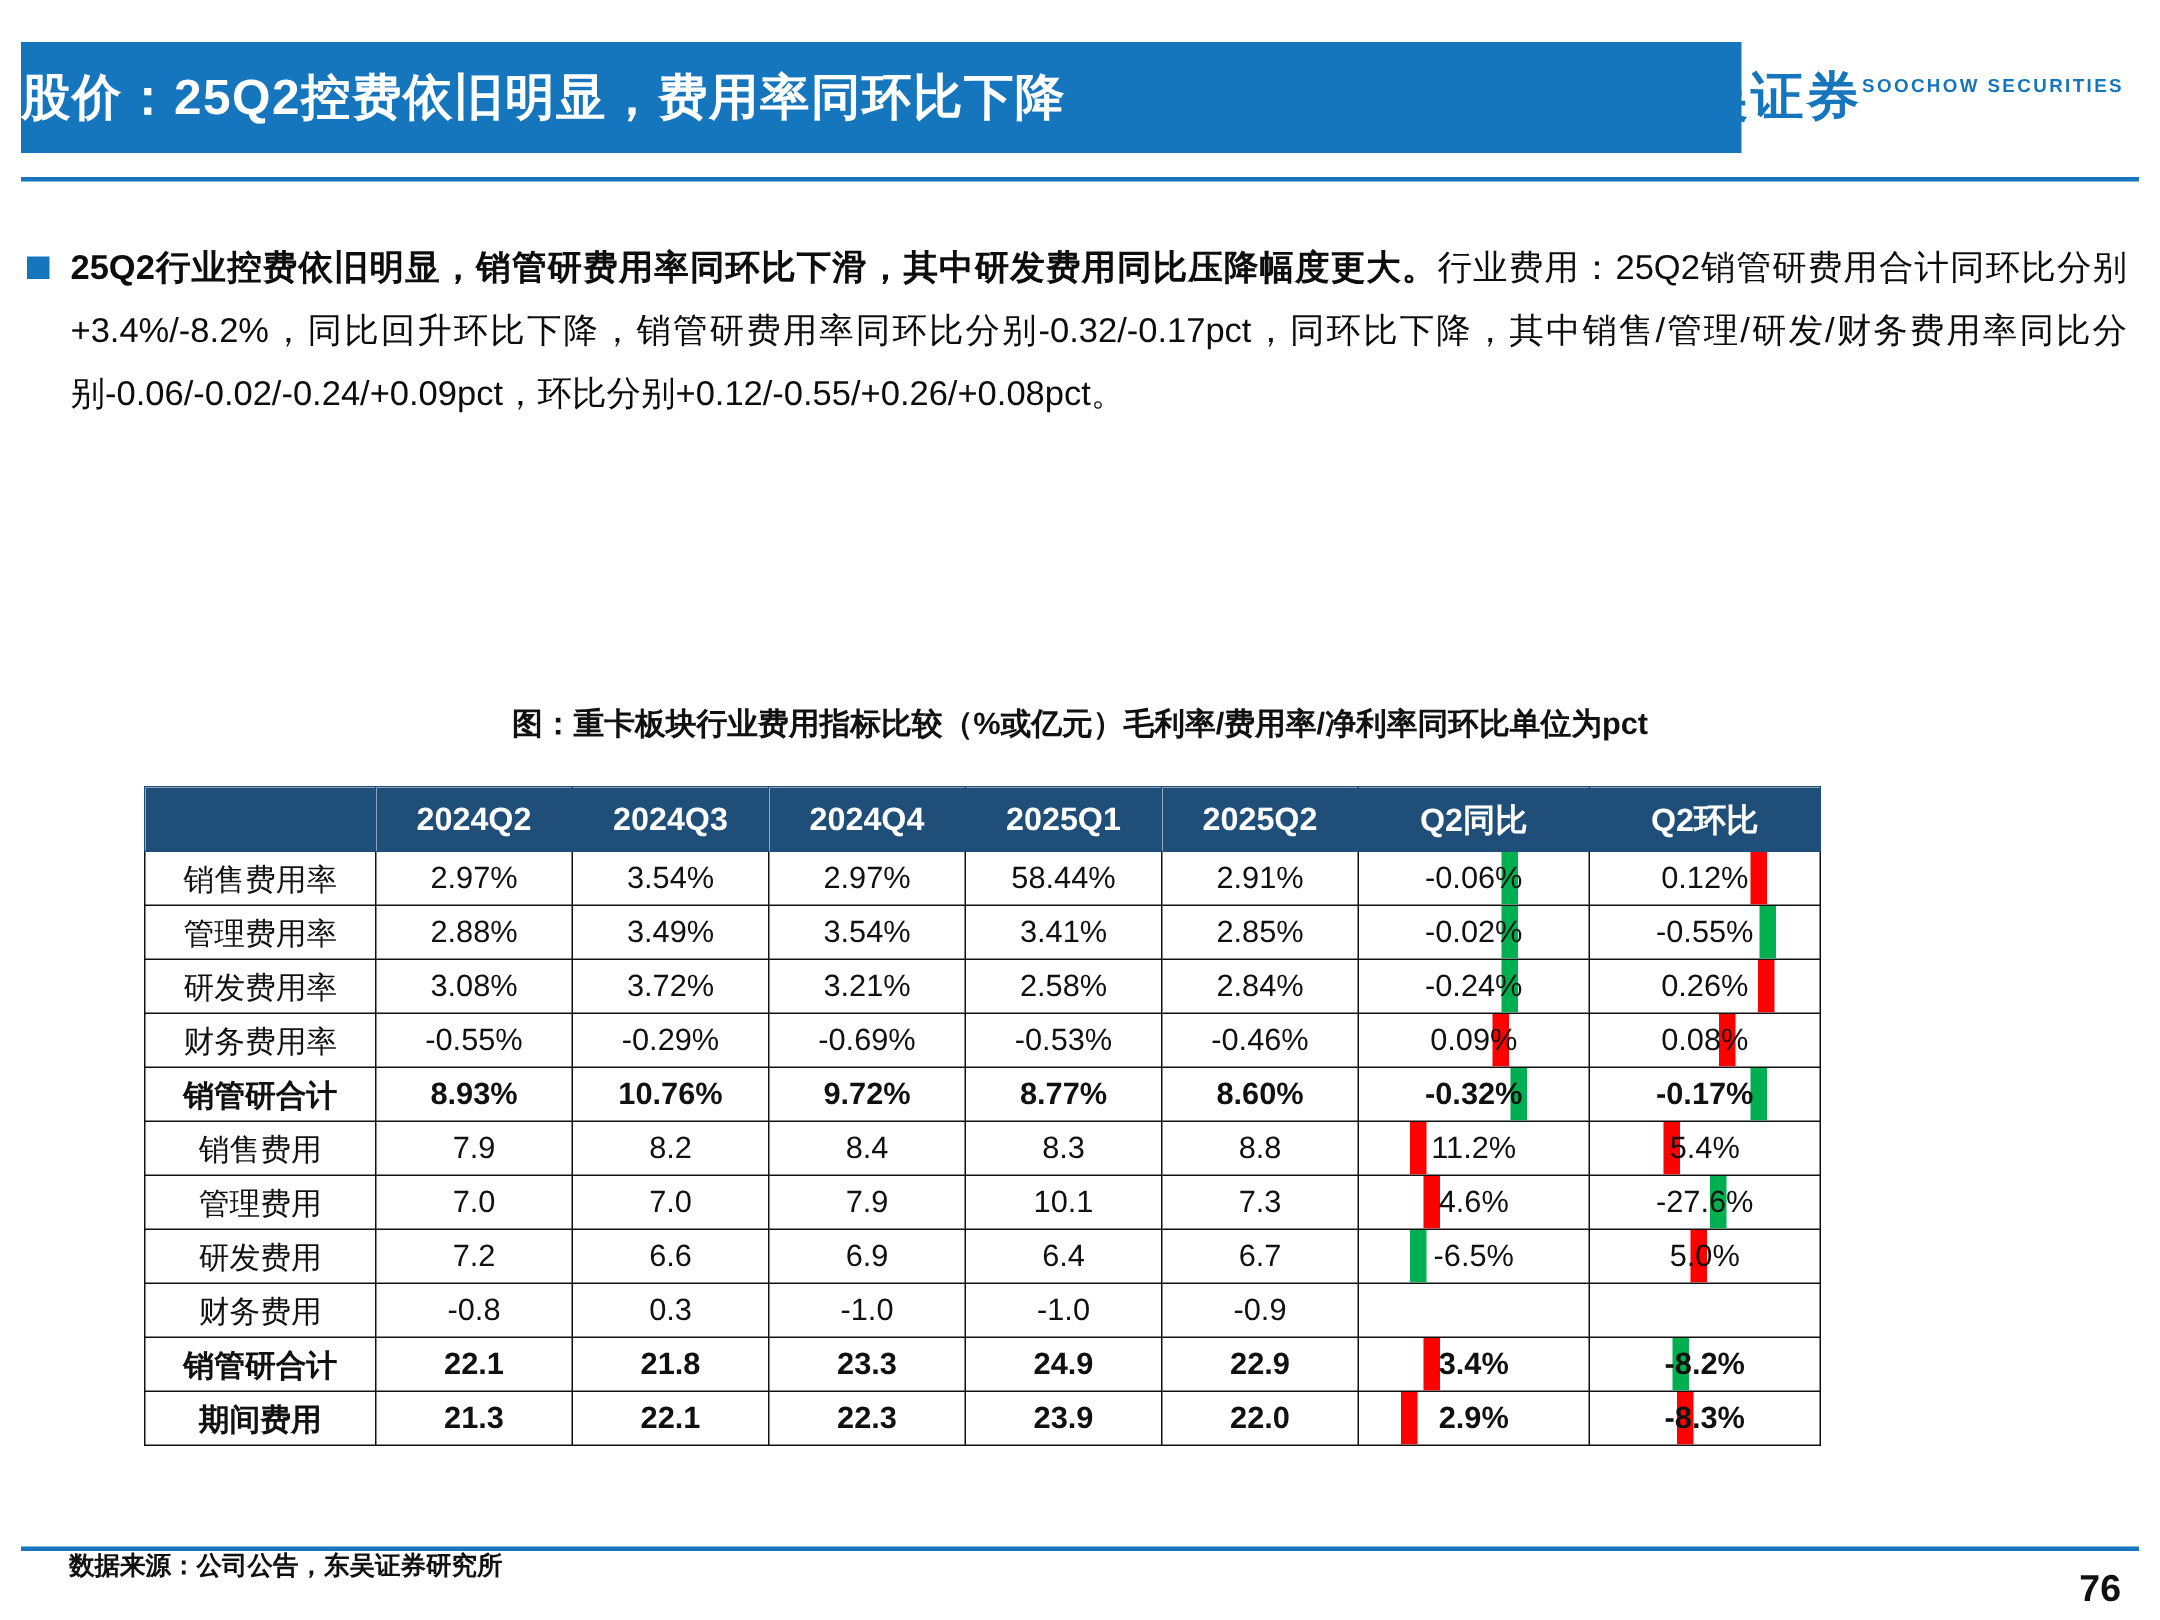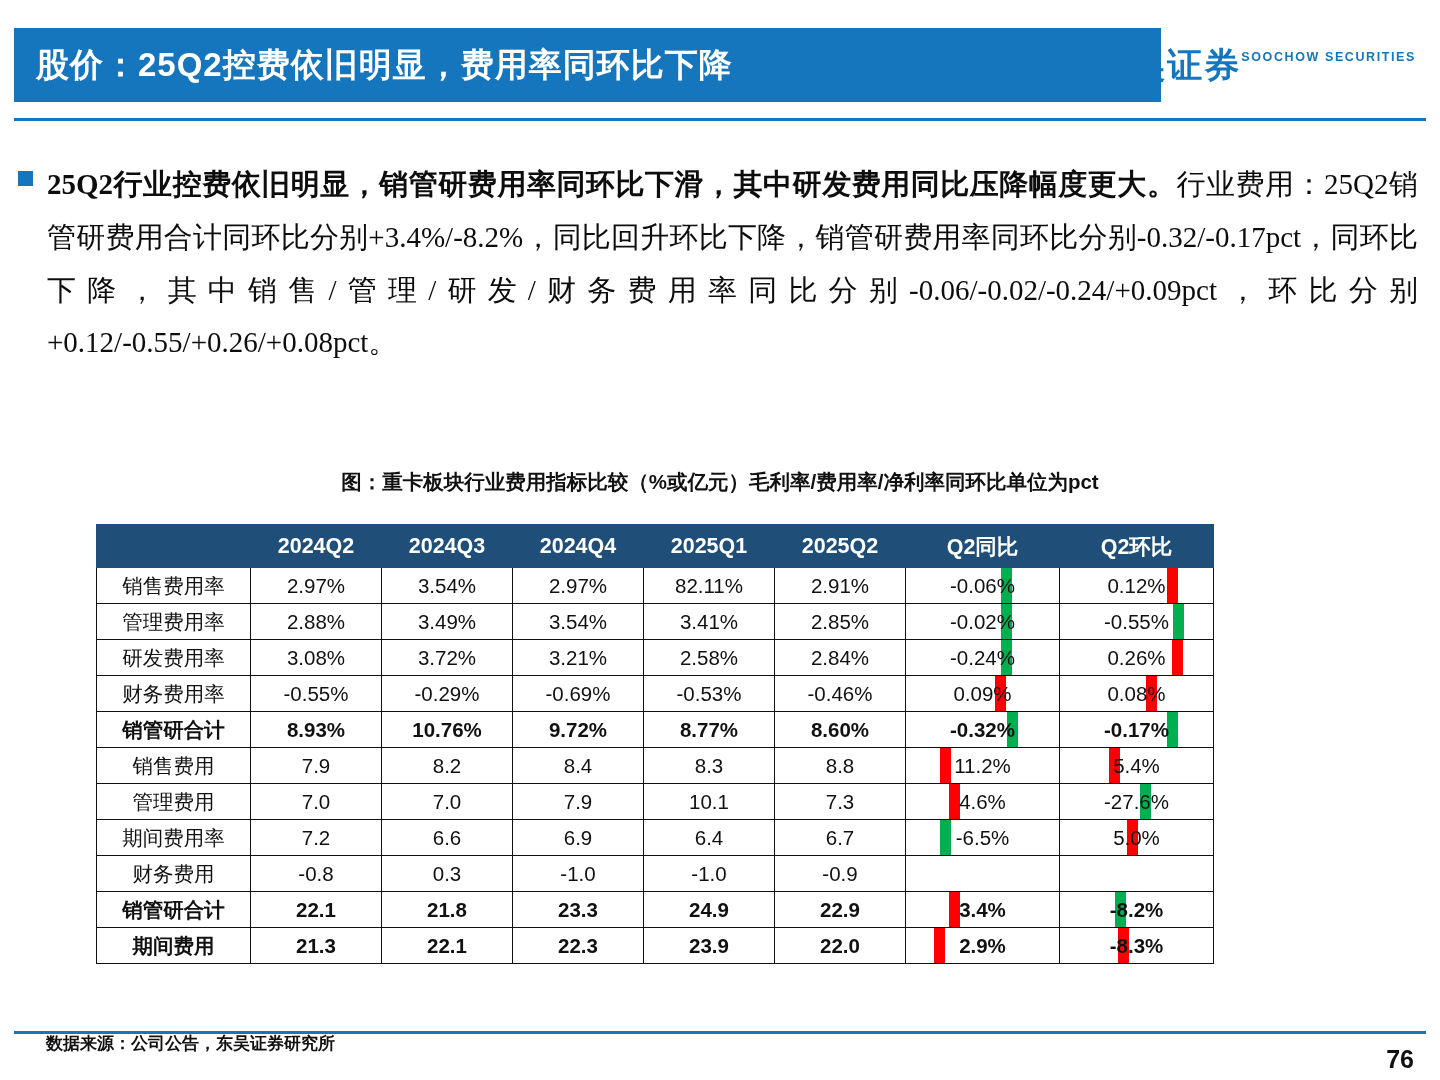--- a/index.html
+++ b/index.html
@@ -31,21 +31,20 @@
     height: 74px;
     background: #1576bd;
     display: flex;
     align-items: center;
   }
   .title-text {
     color: #ffffff;
     font-size: 33px;
     font-weight: bold;
     letter-spacing: 1px;
-    padding-left: 22px;
     white-space: nowrap;
   }
   .logo-wrap {
     position: absolute;
     right: 10px;
     top: 6px;
     display: flex;
     align-items: center;
     gap: 14px;
   }
@@ -90,25 +89,24 @@
     gap: 14px;
   }
   .bullet-sq {
     width: 15px;
     height: 15px;
     background: #1576bd;
     margin-top: 13px;
     flex: 0 0 auto;
   }
   .para-text {
-    font-size: 29px;
+    font-size: 23px;
     line-height: 1.82;
     color: #0d0d0d;
     text-align: justify;
-    font-family: Liberation Serif, serif;
   }
   .para-text b {
     font-weight: bold;
   }
 
   
   .chart-caption {
     position: absolute;
     top: 468px;
     left: 0;
@@ -252,21 +250,21 @@
           <th>Q2同比</th>
           <th>Q2环比</th>
         </tr>
     </thead>
     <tbody id="tbody">
         <tr>
           <td class="rowhead">销售费用率</td>
           <td><span class="cellval">2.97%</span></td>
           <td><span class="cellval">3.54%</span></td>
           <td><span class="cellval">2.97%</span></td>
-          <td><span class="cellval">82.11%</span></td>
+          <td><span class="cellval">58.44%</span></td>
           <td><span class="cellval">2.91%</span></td>
           <td><span class="spark green" style="left: 62%;"></span><span class="cellval">-0.06%</span></td>
           <td><span class="spark red" style="left: 70%;"></span><span class="cellval">0.12%</span></td>
         </tr>
         <tr>
           <td class="rowhead">管理费用率</td>
           <td><span class="cellval">2.88%</span></td>
           <td><span class="cellval">3.49%</span></td>
           <td><span class="cellval">3.54%</span></td>
           <td><span class="cellval">3.41%</span></td>
@@ -318,21 +316,21 @@
           <td class="rowhead">管理费用</td>
           <td><span class="cellval">7.0</span></td>
           <td><span class="cellval">7.0</span></td>
           <td><span class="cellval">7.9</span></td>
           <td><span class="cellval">10.1</span></td>
           <td><span class="cellval">7.3</span></td>
           <td><span class="spark red" style="left: 28%;"></span><span class="cellval">4.6%</span></td>
           <td><span class="spark green" style="left: 52%;"></span><span class="cellval">-27.6%</span></td>
         </tr>
         <tr>
-          <td class="rowhead">期间费用率</td>
+          <td class="rowhead">研发费用</td>
           <td><span class="cellval">7.2</span></td>
           <td><span class="cellval">6.6</span></td>
           <td><span class="cellval">6.9</span></td>
           <td><span class="cellval">6.4</span></td>
           <td><span class="cellval">6.7</span></td>
           <td><span class="spark green" style="left: 22%;"></span><span class="cellval">-6.5%</span></td>
           <td><span class="spark red" style="left: 44%;"></span><span class="cellval">5.0%</span></td>
         </tr>
         <tr>
           <td class="rowhead">财务费用</td>

